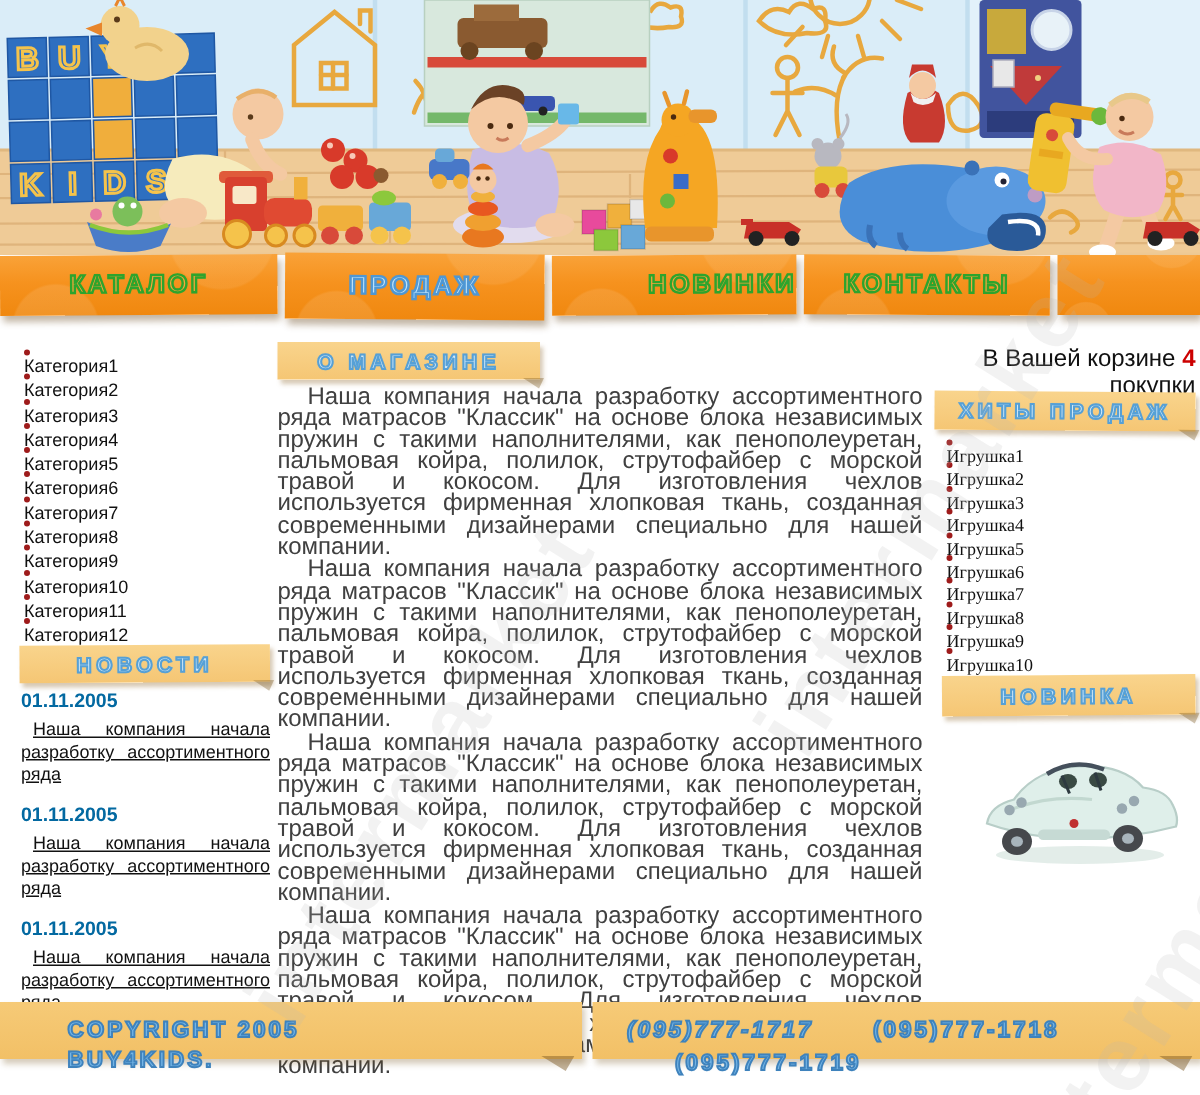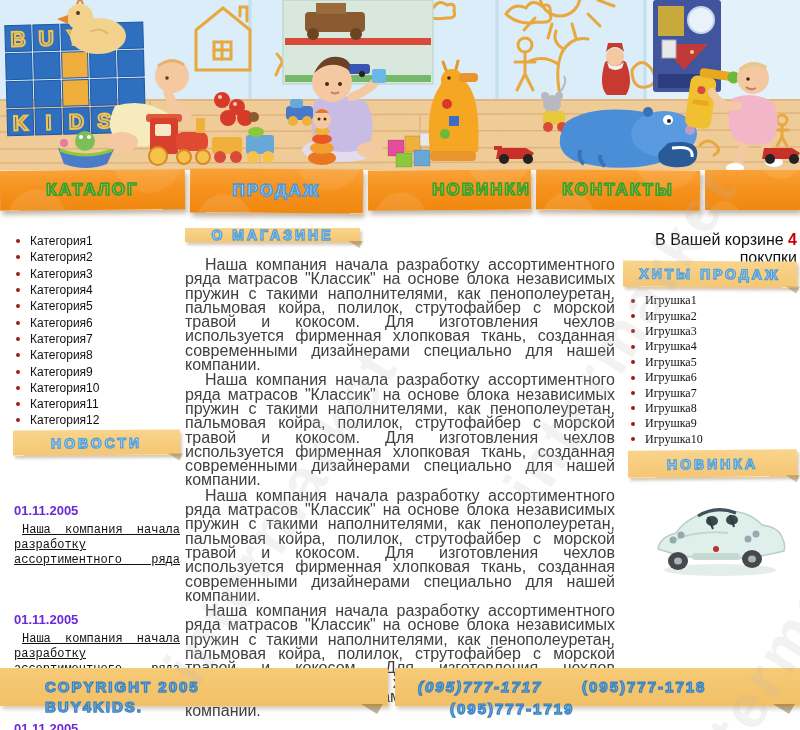--- a/index.html
+++ b/index.html
@@ -37,37 +37,37 @@
   
   .strip { position:absolute; background:linear-gradient(180deg,#F9D48C,#F5C674);
            box-shadow:2px 3px 3px rgba(140,100,40,.35);
            display:flex; align-items:center; justify-content:center; }
   .strip::after { content:""; position:absolute; right:-1px; bottom:-6px; width:0; height:0;
            border-left:14px solid transparent; border-top:7px solid rgba(120,85,30,.35);
            transform:skewX(-25deg); }
   .strip-label { font-size:14px; font-weight:bold; letter-spacing:3px;
            color:#CFE8F8; -webkit-text-stroke:1.35px #56A0D6; text-shadow:0 0 1px #56A0D6; }
   .news-strip    { left:13px;  top:430px; width:167px; height:25px; transform:rotate(-.4deg); }
-  .about-strip   { left:185px; top:228px; width:175px; height:14px;justify-content:center; }
+  .about-strip   { left:185px; top:228px; width:175px; height:25px;justify-content:center; }
   .hits-strip    { left:623px; top:261px; width:174px; height:26px; transform:rotate(.4deg); }
   .novelty-strip { left:628px; top:450px; width:169px; height:27px; transform:rotate(-.5deg); }
 
   
   .categories { position:absolute; left:16px; top:233px; width:160px; }
-  .li-row { display:flex; align-items:center; height:16.3px; cursor:pointer; }
+  .li-row { display:flex; align-items:flex-start; height:16.3px; cursor:pointer;flex-direction:column; }
   .bullet { width:4px; height:4px; border:2.6px solid #9E1B1B; border-radius:50%;
             margin-right:10px; flex:none; }
   .li-link { font-size:12px; color:#111; text-decoration:none; }
 
   .news-list { position:absolute; left:14px; top:459px; width:166px; }
   .news-item { margin-bottom:11px; }
-  .news-date { color:#6d28d9; font-weight:bold; font-size:13px; margin-bottom:5px;margin-top:44px; }
+  .news-date { color:#0369a1; font-weight:bold; font-size:13px; margin-bottom:5px; }
   .news-link { display:block; font-size:12px; color:#111; text-decoration:underline;
                text-align:justify; text-align-last:justify; line-height:15px;
-               text-indent:8px; cursor:pointer;font-family:Liberation Mono, monospace; }
+               text-indent:8px; cursor:pointer; }
 
   
   .about-text { position:absolute; left:185px; top:258px; width:430px; }
   .about-text p { font-size:16px; line-height:14.3px; text-align:justify;
                   text-indent:20px; color:#404040; margin-bottom:1px; }
 
   
   .cart-line { position:absolute; left:620px; top:231px; width:177px; text-align:right;
                font-size:16px; color:#111; }
   .cart-count { color:#C00; font-weight:bold; }

